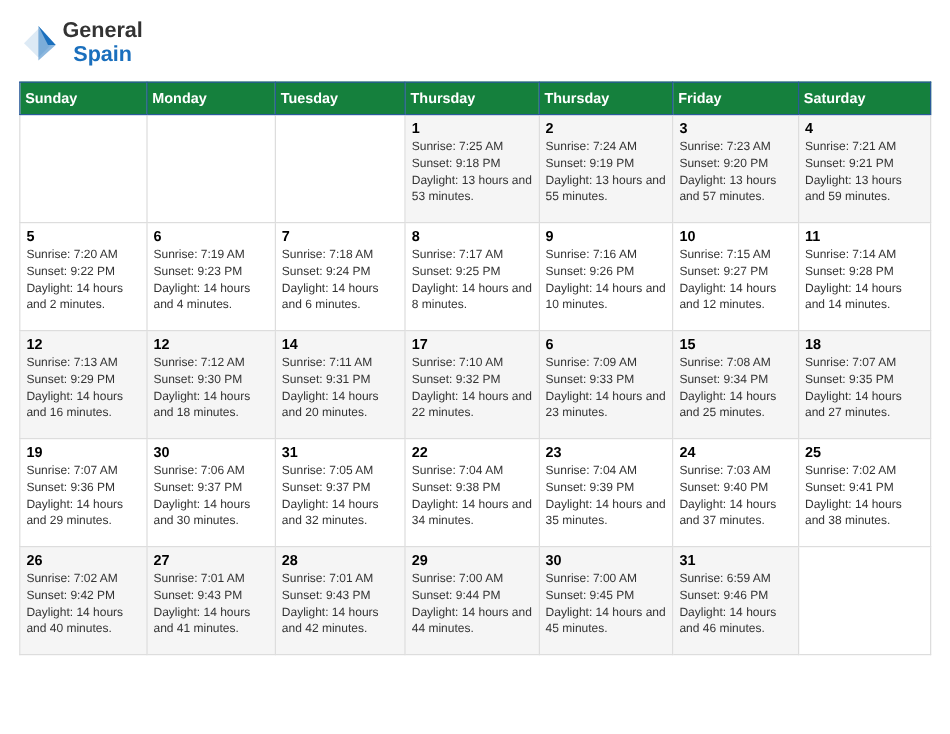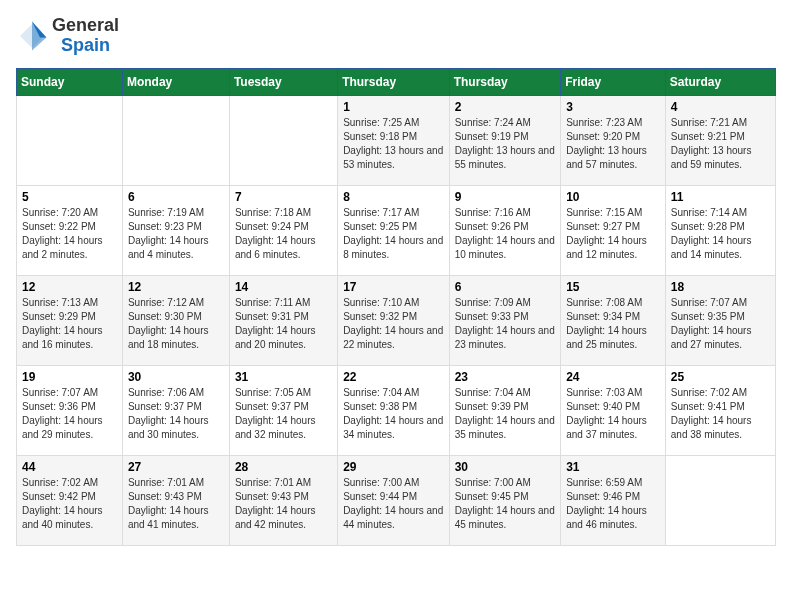--- a/index.html
+++ b/index.html
@@ -231,21 +231,21 @@
           <span class="day-number">24</span>
           <div class="cell-content">Sunrise: 7:03 AM<br>Sunset: 9:40 PM<br>Daylight: 14 hours and 37 minutes.</div>
         </td>
         <td>
           <span class="day-number">25</span>
           <div class="cell-content">Sunrise: 7:02 AM<br>Sunset: 9:41 PM<br>Daylight: 14 hours and 38 minutes.</div>
         </td>
       </tr>
       <tr>
         <td>
-          <span class="day-number">44</span>
+          <span class="day-number">26</span>
           <div class="cell-content">Sunrise: 7:02 AM<br>Sunset: 9:42 PM<br>Daylight: 14 hours and 40 minutes.</div>
         </td>
         <td>
           <span class="day-number">27</span>
           <div class="cell-content">Sunrise: 7:01 AM<br>Sunset: 9:43 PM<br>Daylight: 14 hours and 41 minutes.</div>
         </td>
         <td>
           <span class="day-number">28</span>
           <div class="cell-content">Sunrise: 7:01 AM<br>Sunset: 9:43 PM<br>Daylight: 14 hours and 42 minutes.</div>
         </td>

